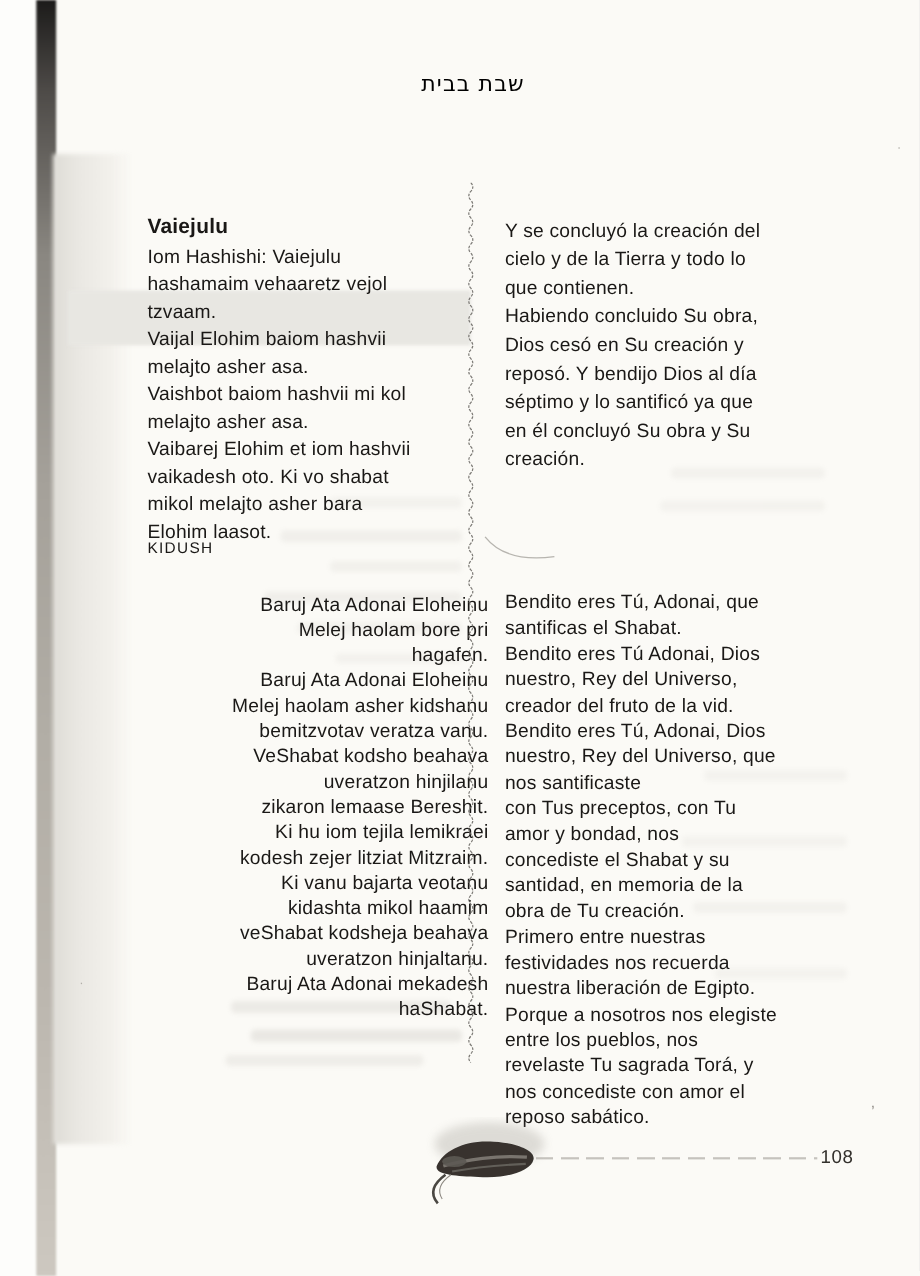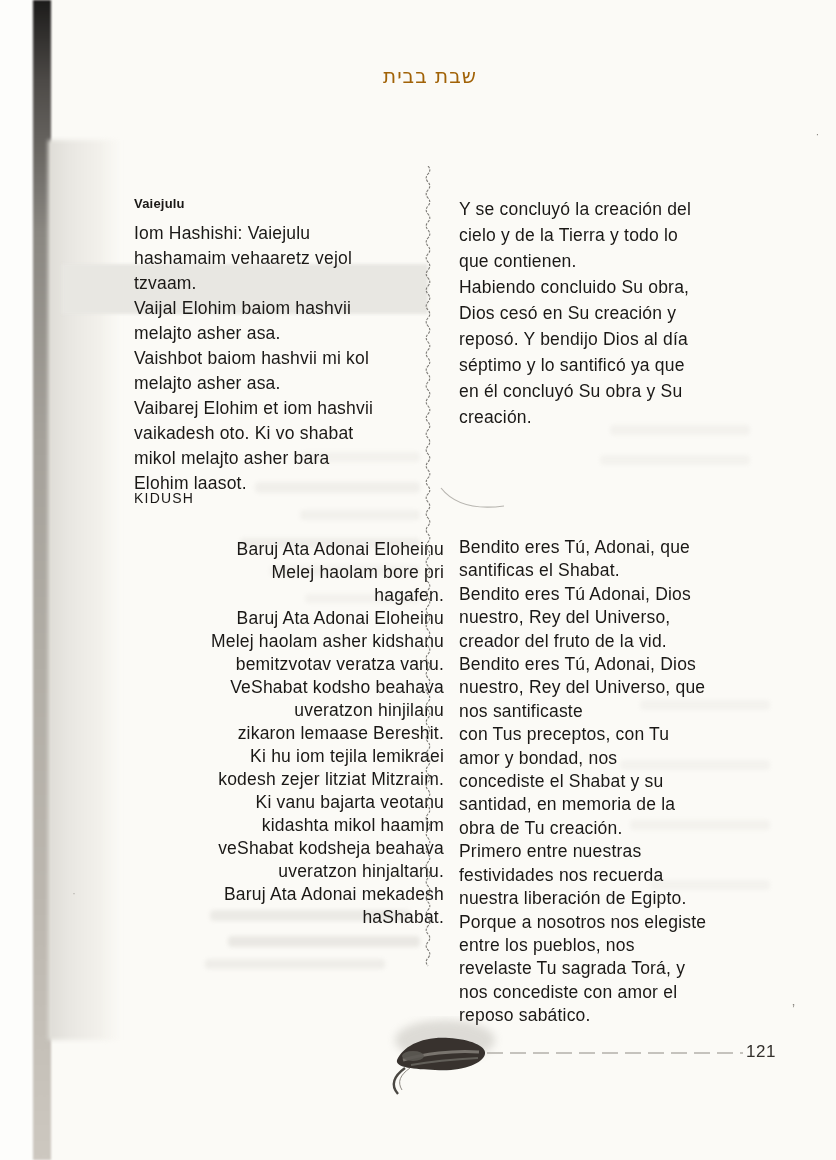--- a/index.html
+++ b/index.html
@@ -21,24 +21,24 @@
     background:linear-gradient(90deg,#dedcd6 0%,#e9e7e2 30%,#f3f1ec 75%,rgba(251,250,246,0) 100%);
     filter:blur(2px);
   }
   .highlight-band{
     position:absolute;left:62px;top:264px;width:366px;height:50px;
     background:#e8e7e2;filter:blur(1.5px);
   }
   
   .hebrew-title{
     position:absolute;left:340px;top:64px;width:180px;text-align:center;
-    font-family:"DejaVu Sans",sans-serif;font-size:20px;color:#a16207;letter-spacing:1px;
+    font-family:"DejaVu Sans",sans-serif;font-size:20px;color:#000000;letter-spacing:1px;
   }
   .col{position:absolute;white-space:pre-line;font-size:17.5px;letter-spacing:.2px;}
-  .lh-heading{position:absolute;font-size:13px;font-weight:bold;letter-spacing:.2px;}
+  .lh-heading{position:absolute;font-size:19px;font-weight:bold;letter-spacing:.2px;}
   .kidush{position:absolute;font-size:14px;letter-spacing:1.2px;}
   .left-p1{left:134px;top:221px;width:310px;line-height:25px;}
   .left-p2{left:134px;top:538px;width:310px;line-height:23px;text-align:right;}
   .right-p1{left:459px;top:196px;width:320px;line-height:26px;}
   .right-p2{left:459px;top:536px;width:330px;line-height:23.4px;}
   
   .divider{position:absolute;left:420px;top:166px;}
   .pen-stroke{position:absolute;left:438px;top:482px;}
   
   .ghost{position:absolute;background:#97928a;border-radius:4px;filter:blur(2.2px);}
@@ -161,19 +161,19 @@
     </defs>
     <ellipse cx="64" cy="30" rx="50" ry="20" fill="#9a968e" opacity="0.30" filter="url(#soft)"></ellipse>
     <path d="M16 50 C22 36, 42 26, 68 28 C88 29, 106 36, 104 44 C102 54, 80 62, 54 60 C34 59, 14 58, 16 50 Z" fill="#37332f" filter="url(#soft2)"></path>
     <path d="M22 50 C42 44, 72 40, 98 42" fill="none" stroke="#8f8b84" stroke-width="3" opacity="0.75"></path>
     <path d="M30 55 C52 51, 77 49, 97 48" fill="none" stroke="#6d6a64" stroke-width="2" opacity="0.8"></path>
     <ellipse cx="32" cy="46" rx="11" ry="5" fill="#5c5953" opacity="0.9"></ellipse>
     <path d="M24 58 C13 66, 9 75, 17 84" fill="none" stroke="#4a4742" stroke-width="2.4"></path>
     <path d="M29 58 C19 65, 16 72, 21 80" fill="none" stroke="#8f8b84" stroke-width="1"></path>
   </svg>
   <div class="footer-rule"></div>
-  <div class="page-number">121</div>
+  <div class="page-number">108</div>
 
   <div class="speck" style="left:816px;top:132px;">˙</div>
   <div class="speck" style="left:792px;top:1002px;font-size:14px;">ʼ</div>
   <div class="speck" style="left:72px;top:886px;opacity:.6;">·</div>
 
 </div>
 
 </body></html>

